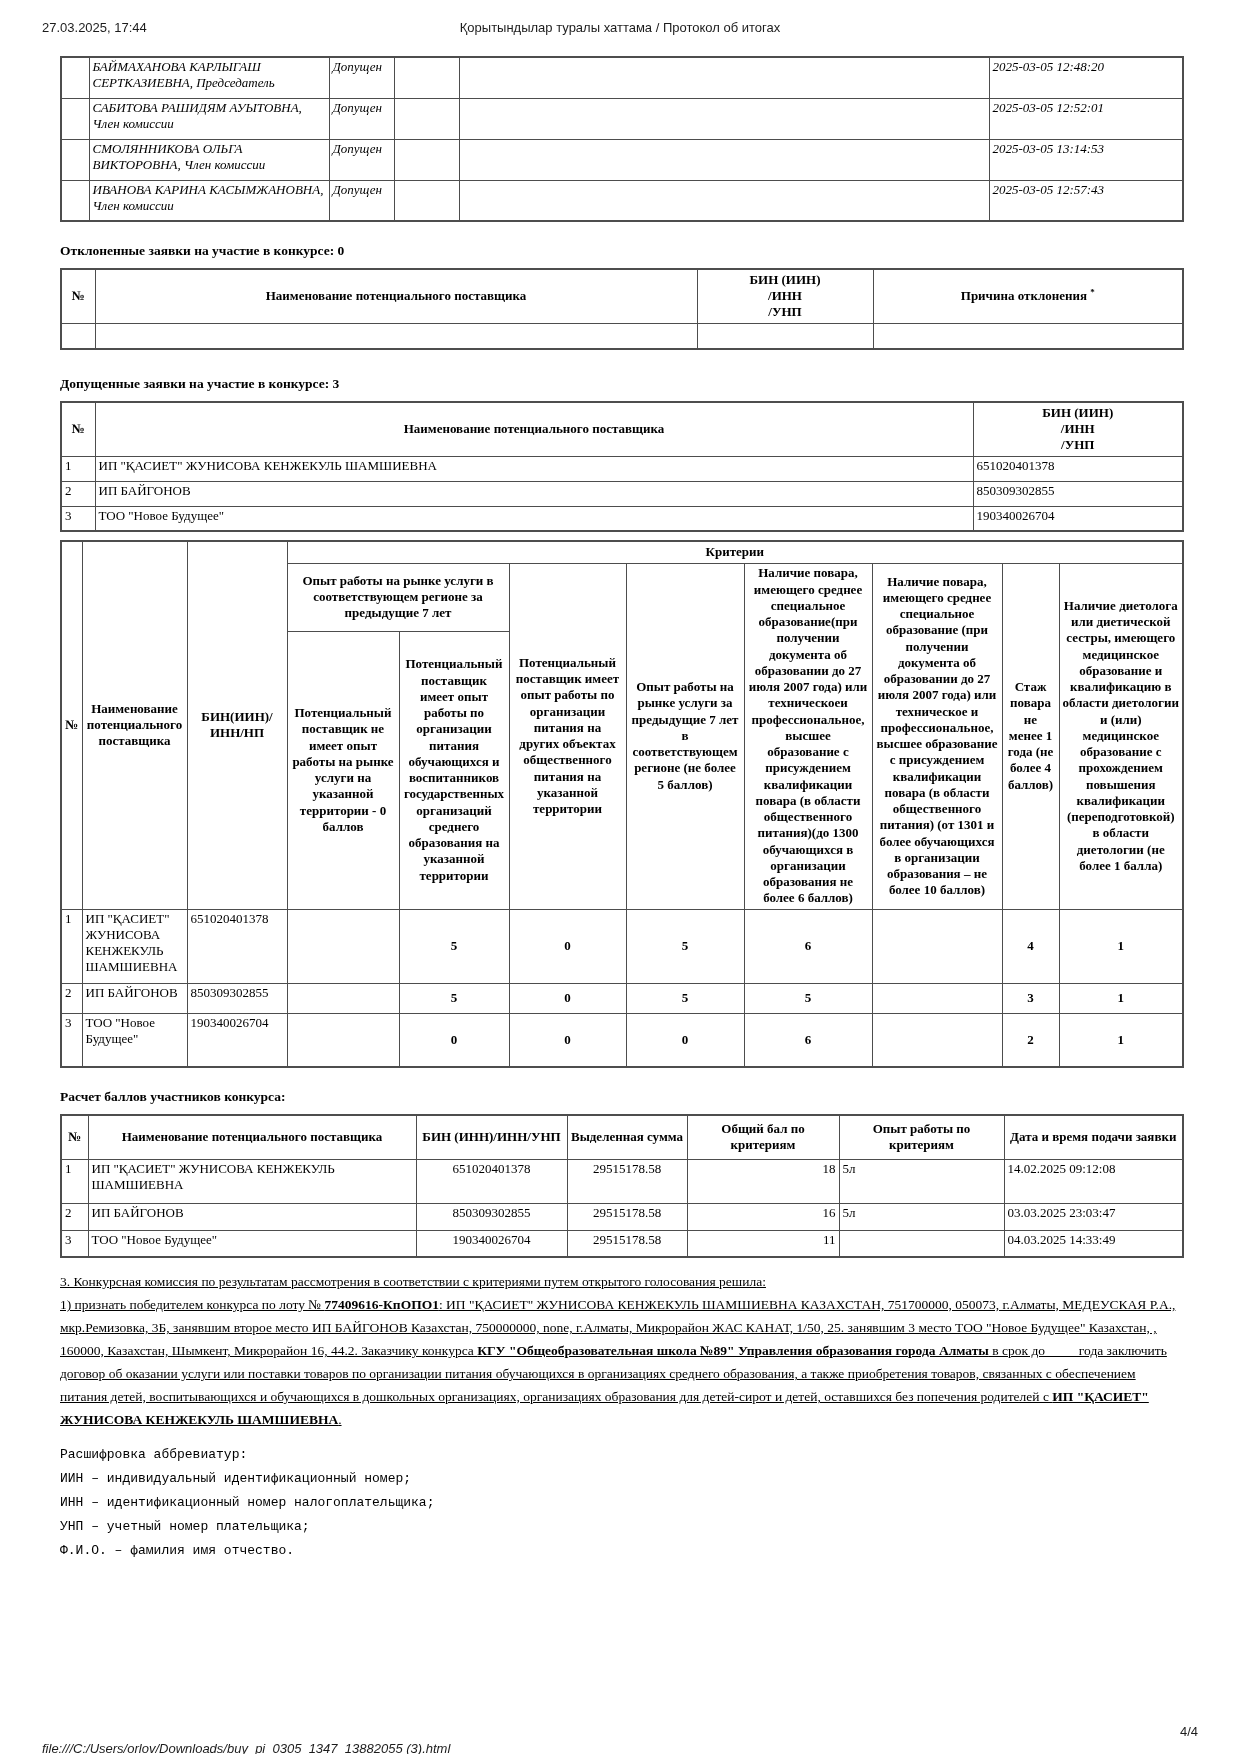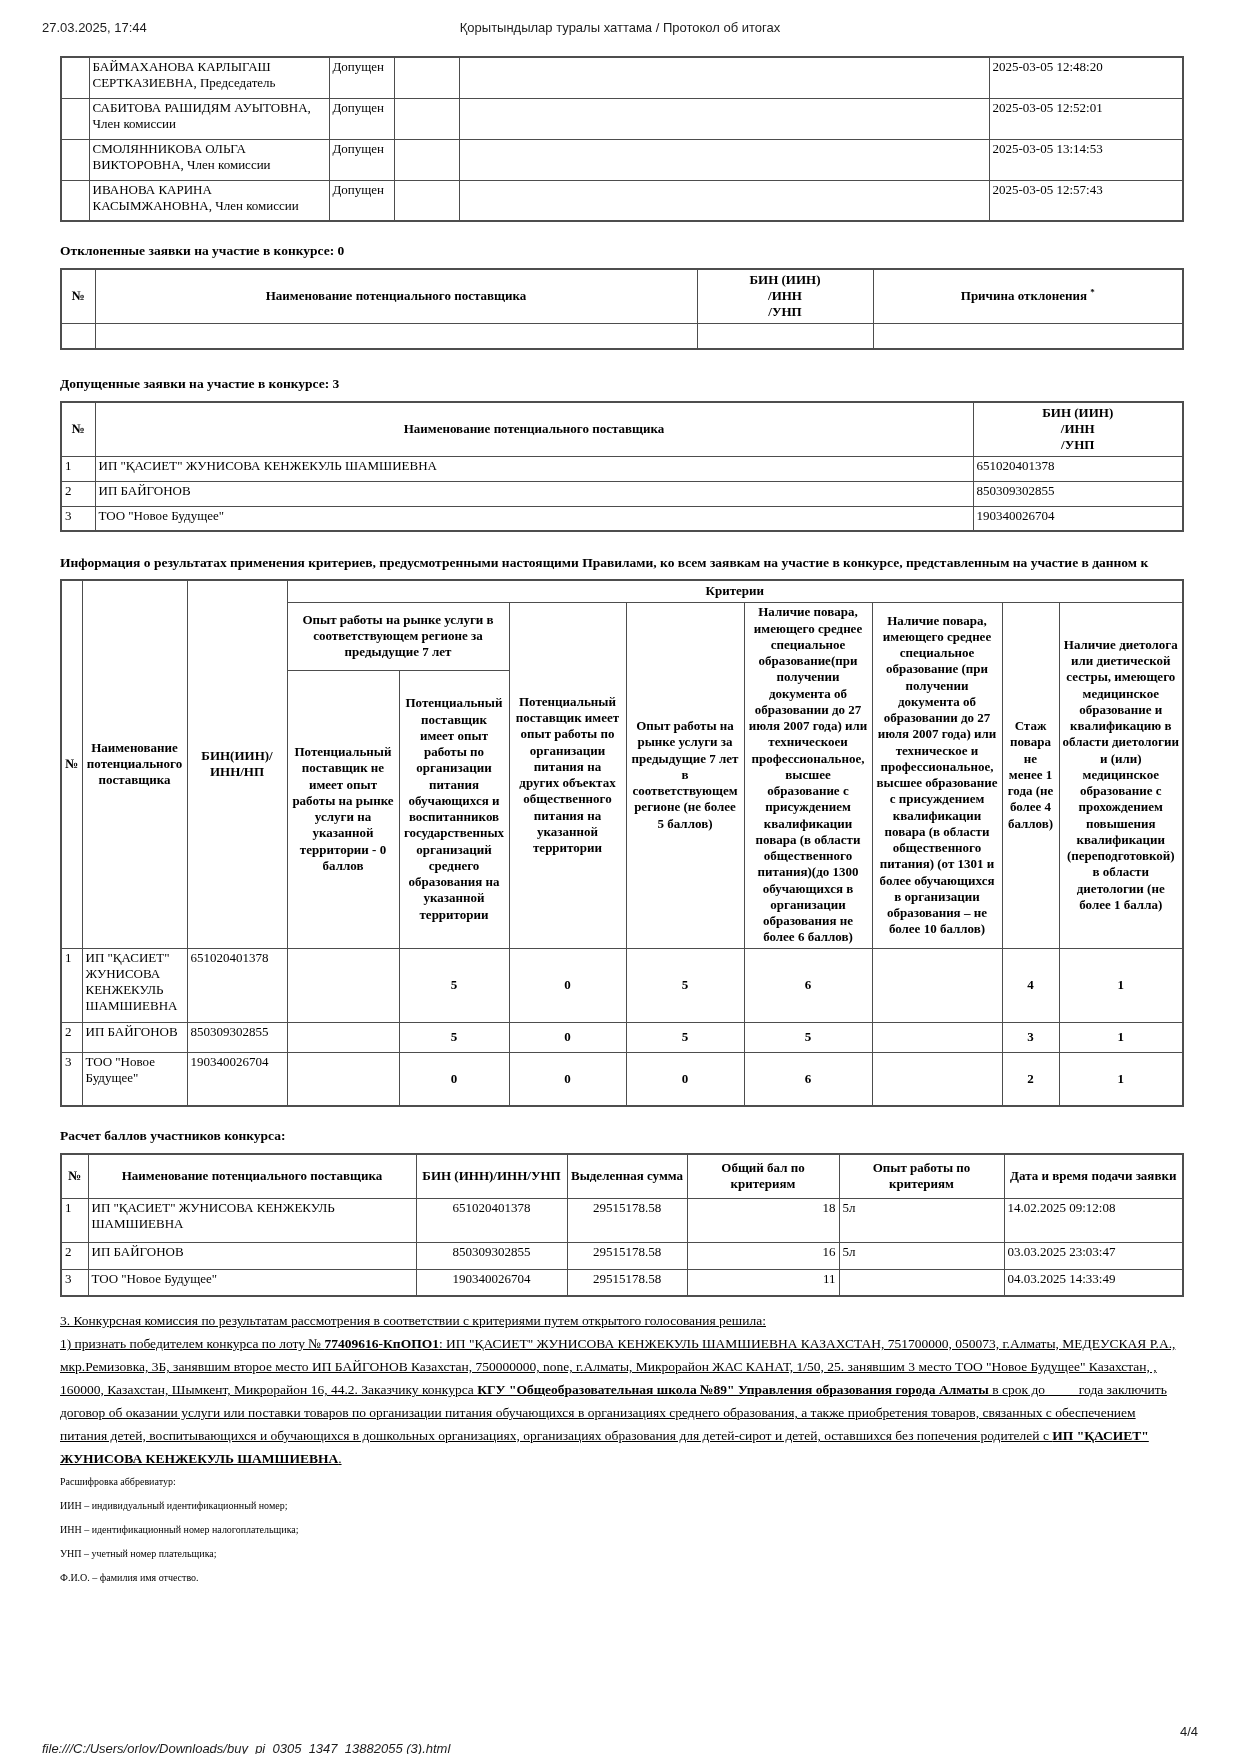--- a/index.html
+++ b/index.html
@@ -17,21 +17,21 @@
 
   .content{position:absolute;top:56px;left:60px;width:1122px;}
 
   table.tbl{border-collapse:collapse;table-layout:fixed;width:1122px;border:2px solid #4d4d4d;}
   table.tbl td{border:1px solid #4d4d4d;box-sizing:border-box;padding:1px 3px;
         font-size:13px;line-height:1.25;overflow:hidden;vertical-align:top;}
   .hc{font-weight:bold;text-align:center;vertical-align:middle !important;}
   .wrapany{overflow-wrap:anywhere;word-break:break-word;}
 
   
-  .commission td{height:41px;}
+  .commission td{height:41px;font-style:italic;}
 
   
   .section-label{font-weight:bold;font-size:13.5px;line-height:17px;}
   .lbl-rejected{margin-top:20px;}
   .lbl-admitted{margin-top:25px;}
   .lbl-criteria{margin-top:22px;white-space:nowrap;overflow:hidden;width:1180px;}
   .lbl-scores{margin-top:20px;}
   .tbl{margin-top:9px;}
 
   
@@ -56,21 +56,21 @@
 
   
   .scores .hrow td{height:44px;}
   .scores .r1 td{height:44px;}
   .scores .r2 td,.scores .r3 td{height:27px;}
   .ta-c{text-align:center;}
   .ta-r{text-align:right;}
 
   
   .decision{margin-top:12px;font-size:13.5px;line-height:23px;text-decoration:underline;}
-  .abbr{font-size:10px;line-height:24px;}
+  .abbr{margin-top:12px;font-size:13px;line-height:24px;font-family:Liberation Mono, monospace;}
 </style>
 </head>
 <body>
 
 <div class="page">
 
   <div class="print-header">
     <span class="ph-date">27.03.2025, 17:44</span>
     <span class="ph-title">Қорытындылар туралы хаттама / Протокол об итогах</span>
   </div>
@@ -181,21 +181,20 @@
         <td>850309302855</td>
       </tr>
       <tr class="drow">
         <td>3</td>
         <td>ТОО "Новое Будущее"</td>
         <td>190340026704</td>
       </tr>
     </tbody>
       </table>
 
-    <div class="section-label lbl-criteria">Информация о результатах применения критериев, предусмотренными настоящими Правилами, ко всем заявкам на участие в конкурсе, представленным на участие в данном к</div>
     <table class="tbl criteria-tbl">
       <colgroup>
           <col style="width:21px">
           <col style="width:105px">
           <col style="width:100px">
           <col style="width:112px">
           <col style="width:110px">
           <col style="width:117px">
           <col style="width:118px">
           <col style="width:128px">

